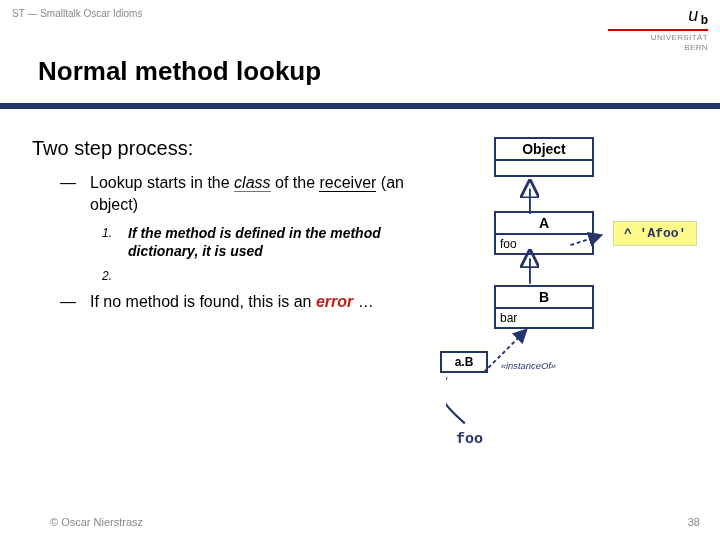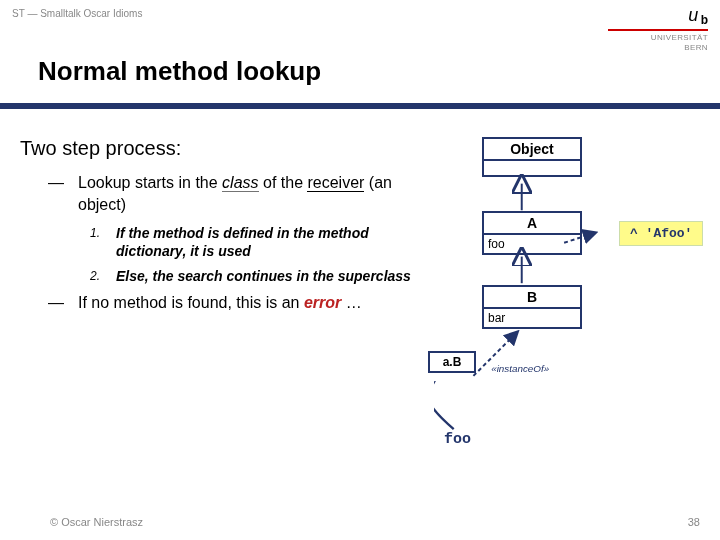--- a/index.html
+++ b/index.html
@@ -7,21 +7,21 @@
   .header-top { display: flex; justify-content: space-between; align-items: flex-start; padding: 8px 12px 0 12px; }
   .breadcrumb { font-size: 10px; color: #888; }
   .logo { text-align: right; font-size: 9px; color: #666; line-height: 1.2; }
   .logo-u { font-size: 18px; font-style: italic; color: #000; line-height: 0.8; }
   .logo-b { font-size: 12px; font-weight: bold; color: #000; vertical-align: sub; }
   .logo-line { border-top: 2px solid #c00; width: 100px; margin: 2px 0 2px auto; }
   .logo-text { color: #888; font-size: 8px; letter-spacing: 0.4px; }
   .title-wrap { padding: 4px 0 10px 38px; }
   .title { font-size: 26px; font-weight: bold; color: #000; }
   .accent-bar { height: 6px; background: #23356b; width: 100%; margin-top: 6px; }
-  .content { display: flex; padding: 28px 10px 0 20px; gap: 14px; }
+  .content { display: flex; padding: 28px 10px 0 32px; gap: 14px; }
   .textcol { flex: 0 0 400px; }
   .subtitle { font-size: 20px; color: #000; margin-bottom: 12px; }
   .bullets { margin-left: 28px; }
   .bullet { display: flex; gap: 12px; font-size: 16px; color: #000; margin-bottom: 8px; line-height: 1.35; }
   .dash { flex: 0 0 18px; }
   .numlist { margin-left: 70px; }
   .numrow { display: flex; gap: 12px; font-size: 14px; font-weight: bold; font-style: italic; color: #000; margin-bottom: 6px; line-height: 1.35; }
   .numrow .num { flex: 0 0 14px; font-style: italic; font-weight: normal; font-size: 12px; padding-top: 1px; }
   .error { color: #b22; font-style: italic; font-weight: bold; }
   .receiver { border-bottom: 1px solid #000; margin-top: 48px; }
@@ -67,21 +67,20 @@
         </span>
       </div>
     </div>
     <div class="numlist">
       <div class="numrow">
         <span class="num">1.</span>
         <span>If the method is defined in the method dictionary, it is used</span>
       </div>
       <div class="numrow">
         <span class="num">2.</span>
-        <span>Else, the search continues in the superclass</span>
       </div>
     </div>
     <div class="bullets">
       <div class="bullet">
         <span class="dash">—</span>
         <span>
           <span>If no method is found, this is an </span><span class="error">error</span><span> …</span>
         </span>
       </div>
     </div>
@@ -96,21 +95,21 @@
       <div class="name">A</div>
       <div class="body">foo</div>
     </div>
     <div class="box" style="left:48px; top:148px;">
       <div class="name">B</div>
       <div class="body">bar</div>
     </div>
     <div class="box" style="left:-6px; top:214px; width:48px;">
        <div class="body" style="text-align:center;font-weight:bold;border:none;">a.B</div>
     </div>
-    <div class="yellow" style="left:167px; top:84px;margin-left:18px;">^ 'Afoo'</div>
+    <div class="yellow" style="left:167px; top:84px;">^ 'Afoo'</div>
     <div class="foo-label" style="left:10px; top:294px;">foo</div>
 
     <svg class="arrows" viewBox="0 0 280 320">
       <defs>
         <marker id="tri" markerWidth="10" markerHeight="10" refX="5" refY="5" orient="auto">
           <path d="M0,0 L10,5 L0,10 Z" fill="none" stroke="#23356b" stroke-width="1.5"></path>
         </marker>
         <marker id="arrow" markerWidth="8" markerHeight="8" refX="6" refY="4" orient="auto">
           <path d="M0,0 L8,4 L0,8 Z" fill="#23356b"></path>
         </marker>

